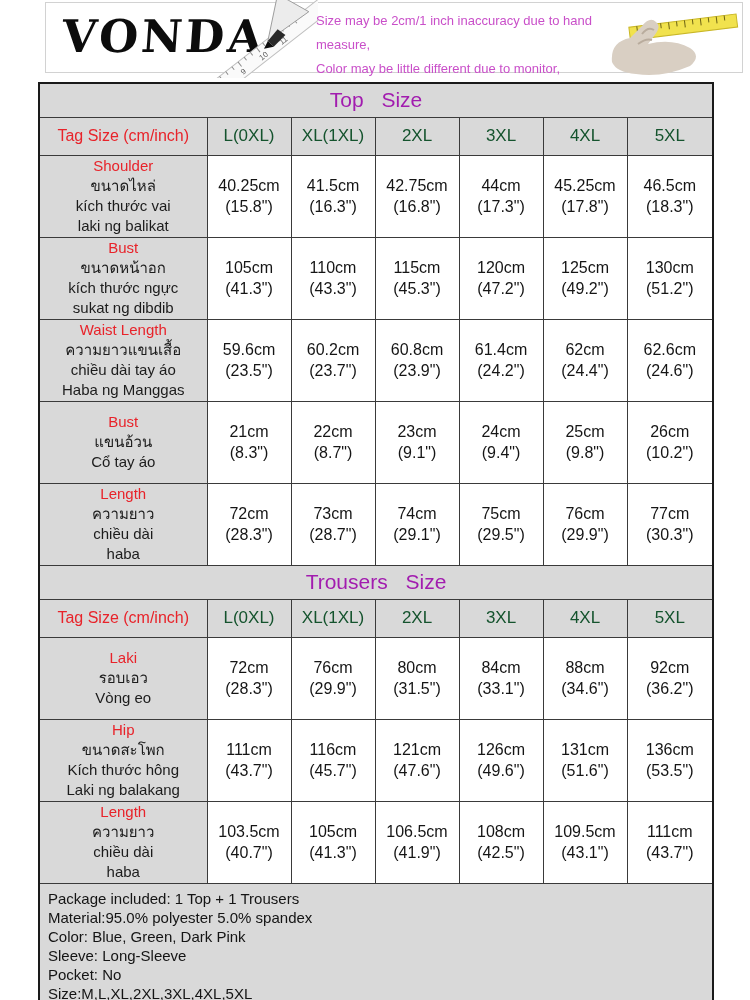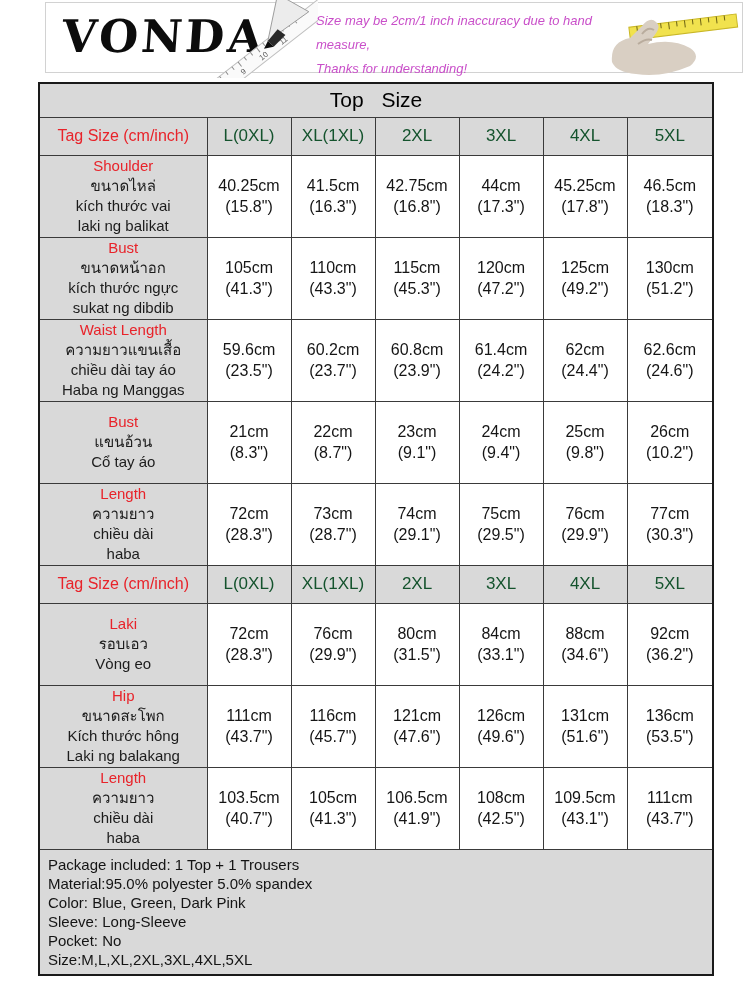--- a/index.html
+++ b/index.html
@@ -16,31 +16,31 @@
 
   
   .hero{position:absolute;left:0;top:0;width:750px;height:80px;background:#fff;}
   .hero-frame{position:absolute;left:45px;top:2px;width:698px;height:71px;border:1px solid #d2d2d2;}
   .logo{
     position:absolute;left:62px;top:14px;
     font-family:"DejaVu Serif",serif;font-weight:bold;font-size:45px;line-height:45px;
     letter-spacing:3px;color:#0c0c0c;transform:skewX(-4deg);
   }
   .pencil-art{position:absolute;left:208px;top:0;width:110px;height:78px;}
-  .notes{position:absolute;left:316px;top:9px;width:290px;color:var(--pink);font-size:13px;line-height:24px;font-style:italic;}
+  .notes{position:absolute;left:316px;top:9px;width:290px;color:var(--pink);font-size:13px;line-height:24px;}
   .tape-art{position:absolute;left:602px;top:4px;width:142px;height:72px;}
 
   
   table.chart{
     position:absolute;left:38px;top:82px;width:674px;
     border-collapse:collapse;table-layout:fixed;
     border:2px solid var(--frame);
   }
   table.chart td{border:1px solid var(--line);text-align:center;vertical-align:middle;padding:0;}
-  tr.banner td{background:var(--gray);height:34px;font-size:21px;color:#000000;word-spacing:12px;}
+  tr.banner td{background:var(--gray);height:34px;font-size:21px;color:#a21caf;word-spacing:12px;}
   tr.tagrow td{background:var(--gray);height:38px;font-size:17px;color:#14532d;}
   tr.tagrow td.tag{color:var(--red);font-size:16px;text-align:center;}
   tr.datarow{height:82px;}
   tr.datarow td{background:#fff;font-size:16px;line-height:21px;color:#151515;}
   tr.datarow td.rowhead{background:var(--gray);font-size:15px;line-height:20px;color:#1c1c1c;}
   td.rowhead .en{color:var(--red);}
   tr.footrow td{
     background:var(--gray);height:112px;text-align:left;
     padding:5px 8px;font-size:15px;line-height:19px;color:#141414;
   }
@@ -77,20 +77,21 @@
         <text x="44" y="58" font-size="8" fill="#555" font-family="Liberation Sans, sans-serif">10</text>
         <text x="70" y="58" font-size="8" fill="#555" font-family="Liberation Sans, sans-serif">11</text>
       </g>
       <polygon points="70,-6 102,12 60,42" fill="#ececec" stroke="#9a9a9a" stroke-width="1"></polygon>
       <polygon points="60,42 70,30 78,36 66,48" fill="#2a2a2a"></polygon>
       <polygon points="60,42 66,48 56,50" fill="#0d0d0d"></polygon>
     </svg>
 
     <div class="notes">
       <div>Size may be 2cm/1 inch inaccuracy due to hand measure,</div>
+      <div>Color may be little different due to monitor,</div>
       <div>Thanks for understanding!</div>
     </div>
 
     <svg class="tape-art" viewBox="0 0 142 72">
       <g transform="rotate(-7 70 30)">
         <rect x="28" y="18" width="108" height="13" fill="#f1e24e" stroke="#c9b726" stroke-width="1"></rect>
         <g stroke="#6b6114" stroke-width="1">
           <line x1="36" y1="18" x2="36" y2="25"></line>
             <line x1="44" y1="18" x2="44" y2="23"></line>
           <line x1="52" y1="18" x2="52" y2="25"></line>
@@ -294,20 +295,23 @@
       <td>
             <div>76cm</div>
             <div>(29.9")</div>
           </td>
       <td>
             <div>77cm</div>
             <div>(30.3")</div>
           </td>
     </tr>
 
+    <tr class="banner">
+      <td colspan="7">Trousers Size</td>
+    </tr>
 
     <tr class="tagrow">
       <td class="tag">Tag Size (cm/inch)</td>
       <td>L(0XL)</td>
       <td>XL(1XL)</td>
       <td>2XL</td>
       <td>3XL</td>
       <td>4XL</td>
       <td>5XL</td>
     </tr>

